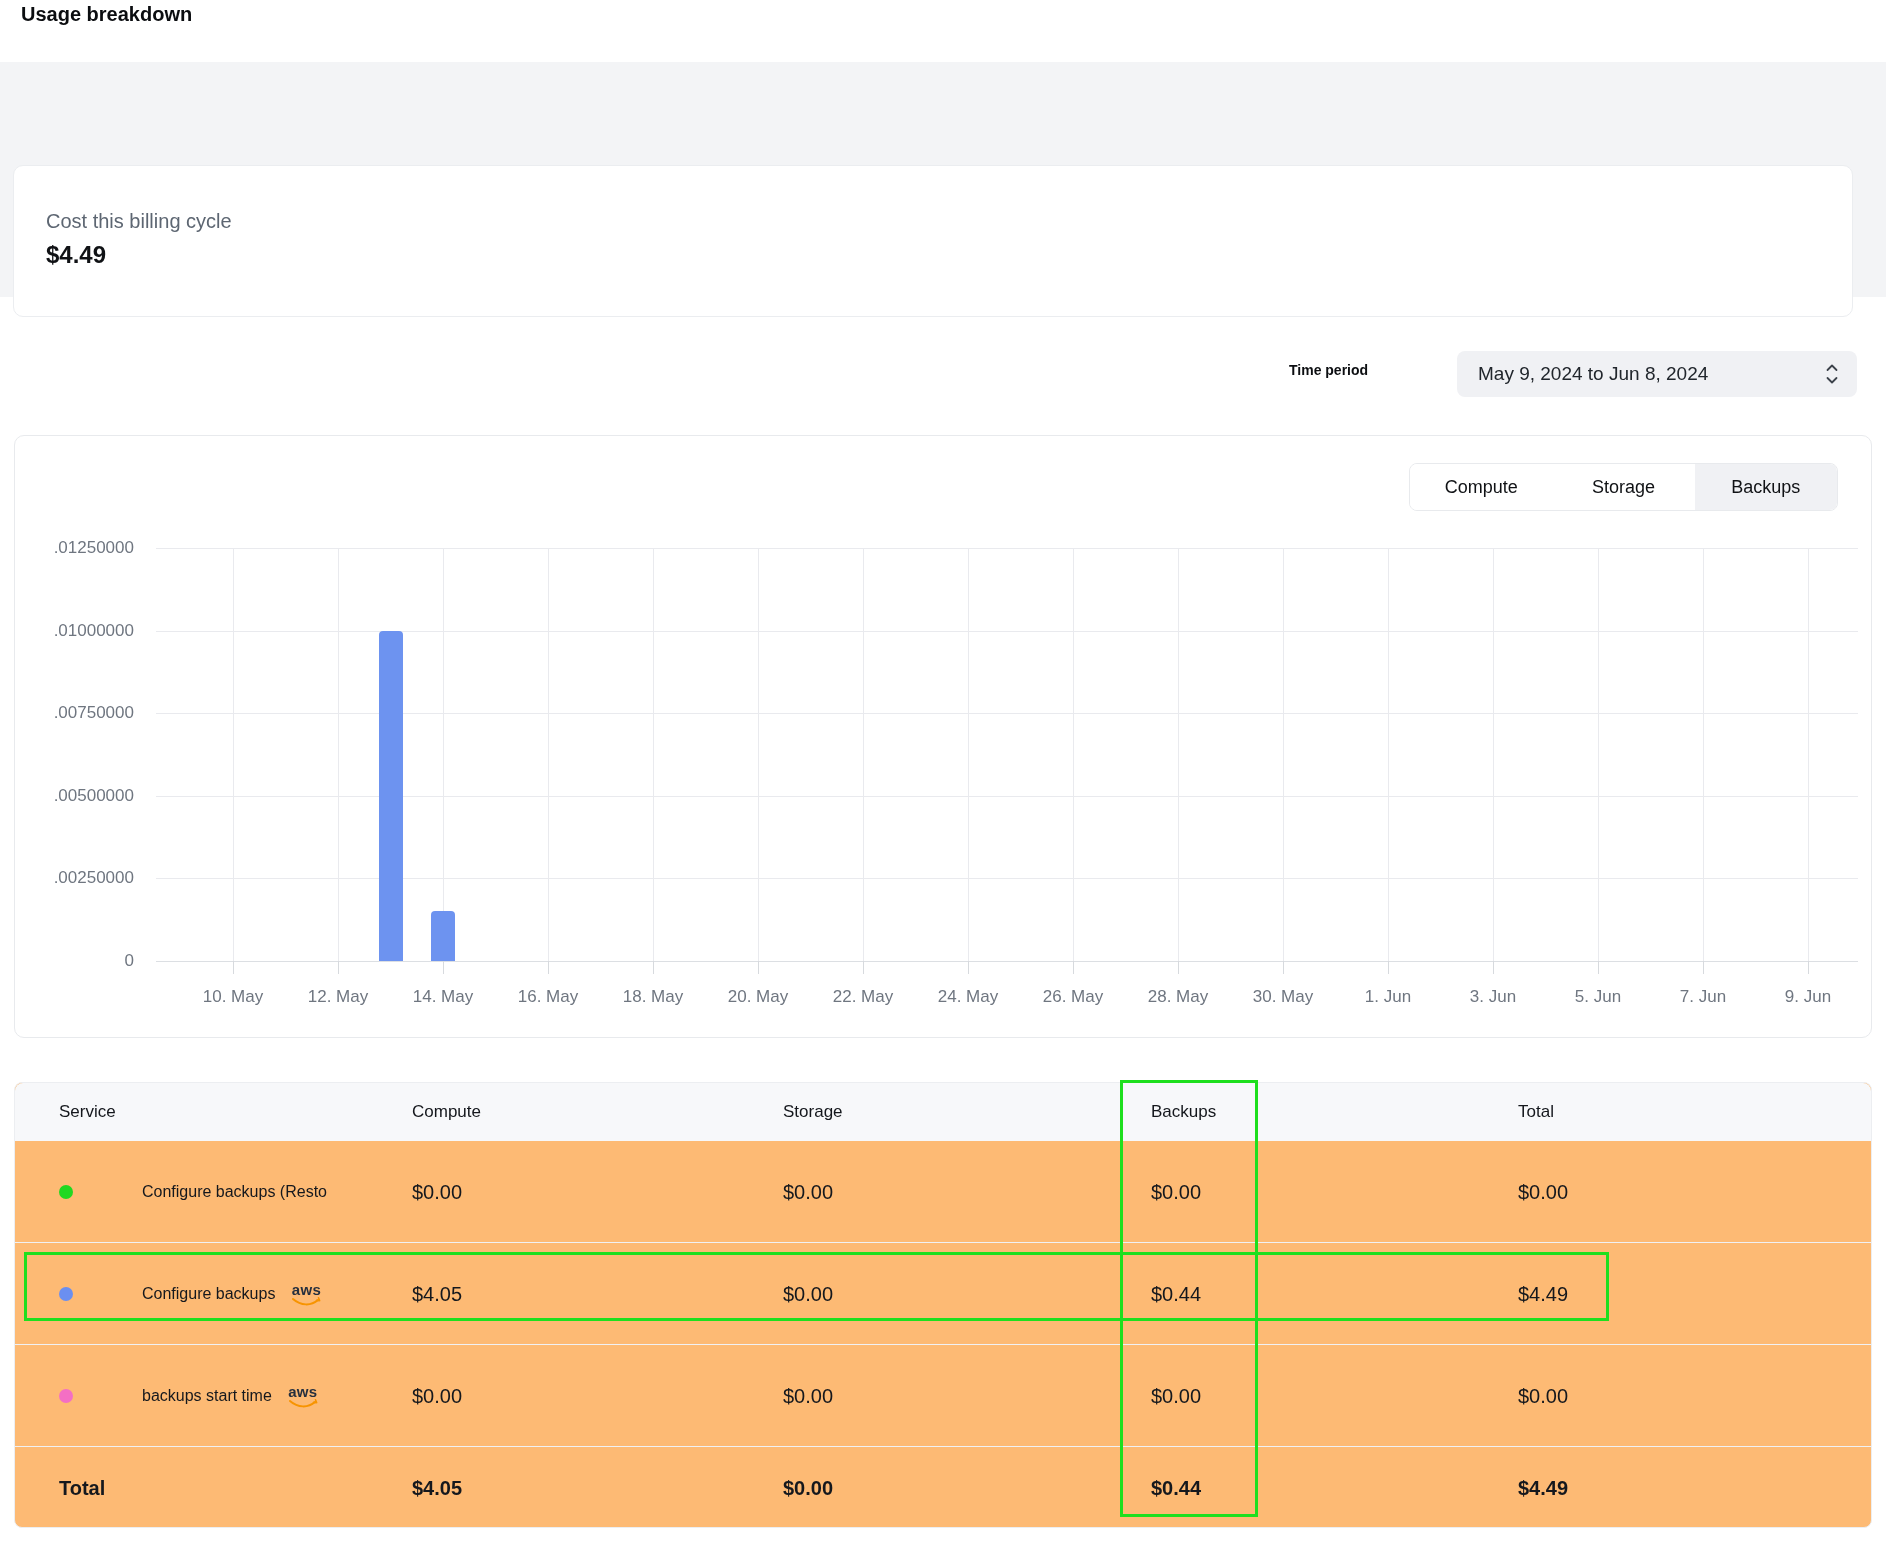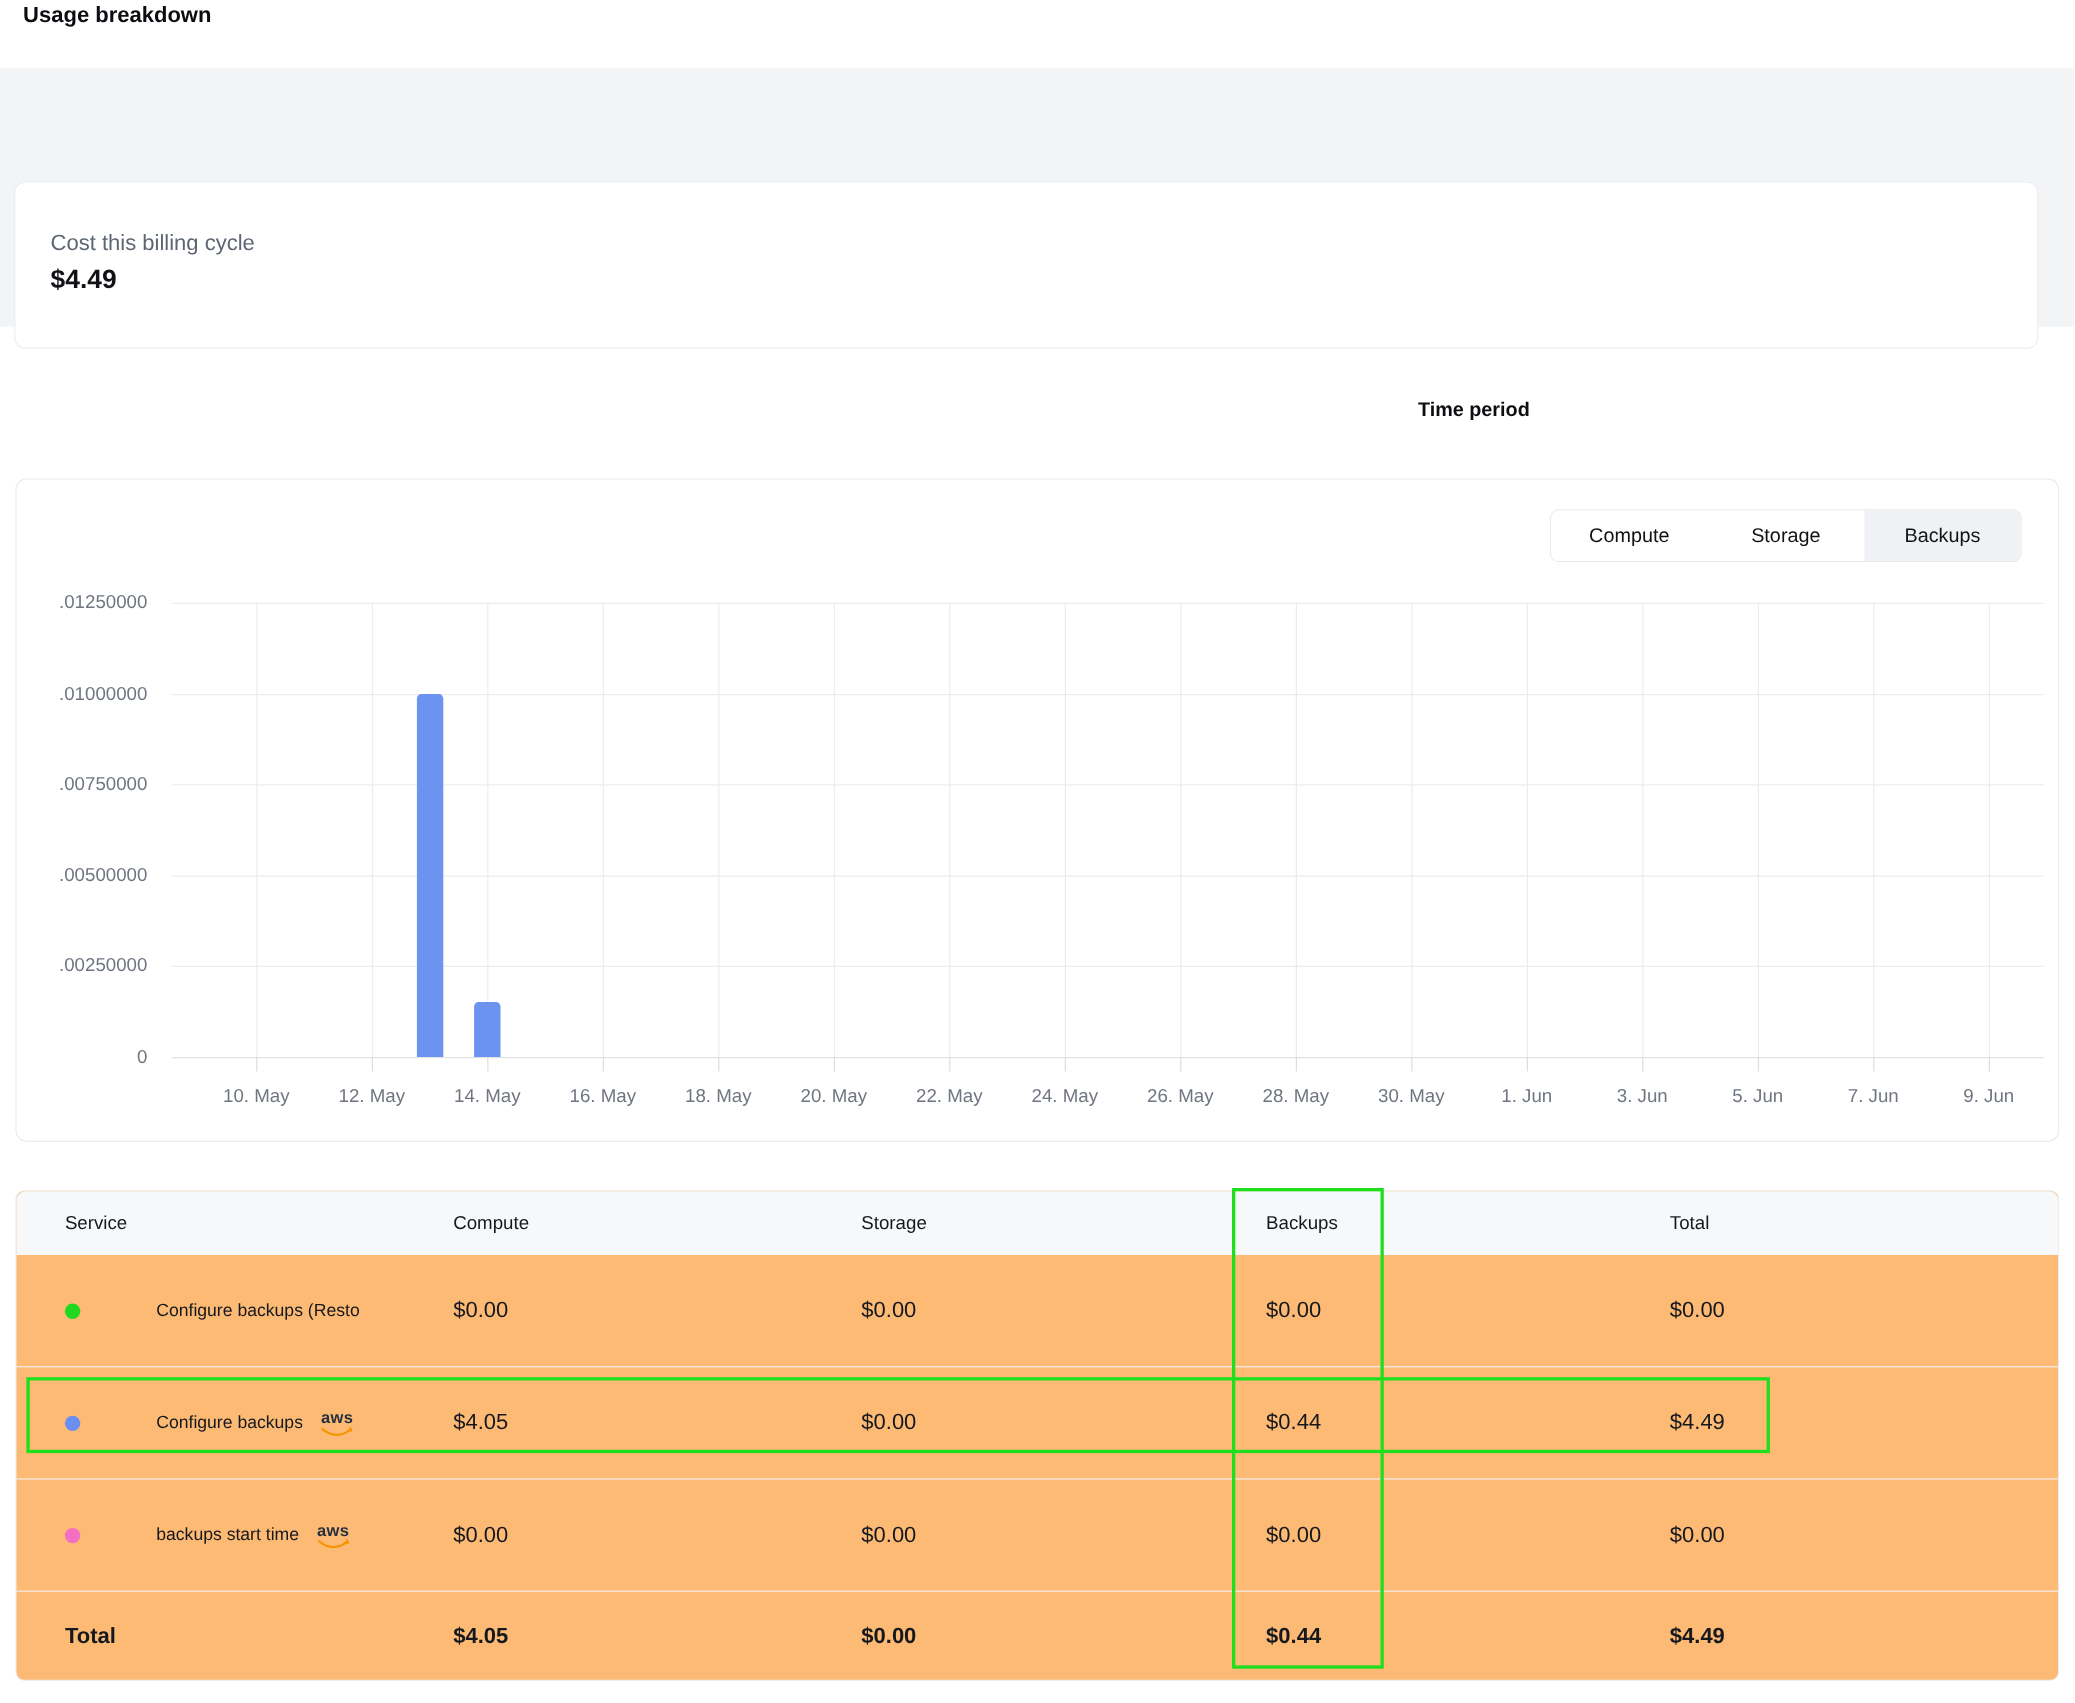--- a/index.html
+++ b/index.html
@@ -8,21 +8,21 @@
 
   
   .page-title{position:absolute;left:21px;top:3px;font-size:20px;font-weight:700;color:#0b0d10;}
   .gray-band{position:absolute;left:0;top:62px;width:1886px;height:235px;background:#f3f4f6;}
   .cost-card{position:absolute;left:13px;top:103px;width:1840px;height:152px;background:#fff;
              border:1px solid #ebedf0;border-radius:10px;box-sizing:border-box;}
   .cost-label{position:absolute;left:32px;top:44px;font-size:20px;color:#5d6672;}
   .cost-value{position:absolute;left:32px;top:75px;font-size:24px;font-weight:700;color:#101215;}
 
   
-  .tp-label{position:absolute;left:1289px;top:362px;font-size:18px;font-weight:700;color:#0c0e11;}
+  .tp-label{position:absolute;left:1289px;top:362px;font-size:14px;font-weight:700;color:#0c0e11;}
   .tp-select{position:absolute;left:1457px;top:351px;width:400px;height:46px;background:#f0f1f4;
              border-radius:8px;box-sizing:border-box;cursor:pointer;}
   .tp-select .tp-text{position:absolute;left:21px;top:12px;font-size:19px;color:#21262c;}
   .tp-select .tp-chevrons{position:absolute;right:18px;top:12px;}
 
   
   .chart-card{position:absolute;left:14px;top:435px;width:1858px;height:603px;background:#fff;
               border:1px solid #e8eaed;border-radius:10px;box-sizing:border-box;}
   .tab-group{position:absolute;left:1394px;top:27px;width:429px;height:48px;border:1px solid #e8eaed;
              border-radius:8px;display:flex;overflow:hidden;box-sizing:border-box;background:#fff;}
@@ -67,20 +67,29 @@
   <div class="page-title">Usage breakdown</div>
 
   <div class="gray-band">
     <div class="cost-card">
       <div class="cost-label">Cost this billing cycle</div>
       <div class="cost-value">$4.49</div>
     </div>
   </div>
 
   <div class="tp-label">Time period</div>
+  <div class="tp-select">
+    <span class="tp-text">May 9, 2024 to Jun 8, 2024</span>
+    <span class="tp-chevrons">
+      <svg width="14" height="22" viewBox="0 0 14 22">
+        <path d="M2.5 7 L7 2.5 L11.5 7" fill="none" stroke="#3c424a" stroke-width="1.8" stroke-linecap="round" stroke-linejoin="round"></path>
+        <path d="M2.5 15 L7 19.5 L11.5 15" fill="none" stroke="#3c424a" stroke-width="1.8" stroke-linecap="round" stroke-linejoin="round"></path>
+      </svg>
+    </span>
+  </div>
 
   <div class="chart-card">
     <div class="tab-group">
         <div class="tab">Compute</div>
         <div class="tab">Storage</div>
         <div class="tab selected">Backups</div>
       </div>
     <div class="plot">
         <div class="grid-h" style="left: 141px; top: 112px; width: 1702px;"></div>
         <div class="y-label" style="right: 1737px; top: 102px;">.01250000</div>

